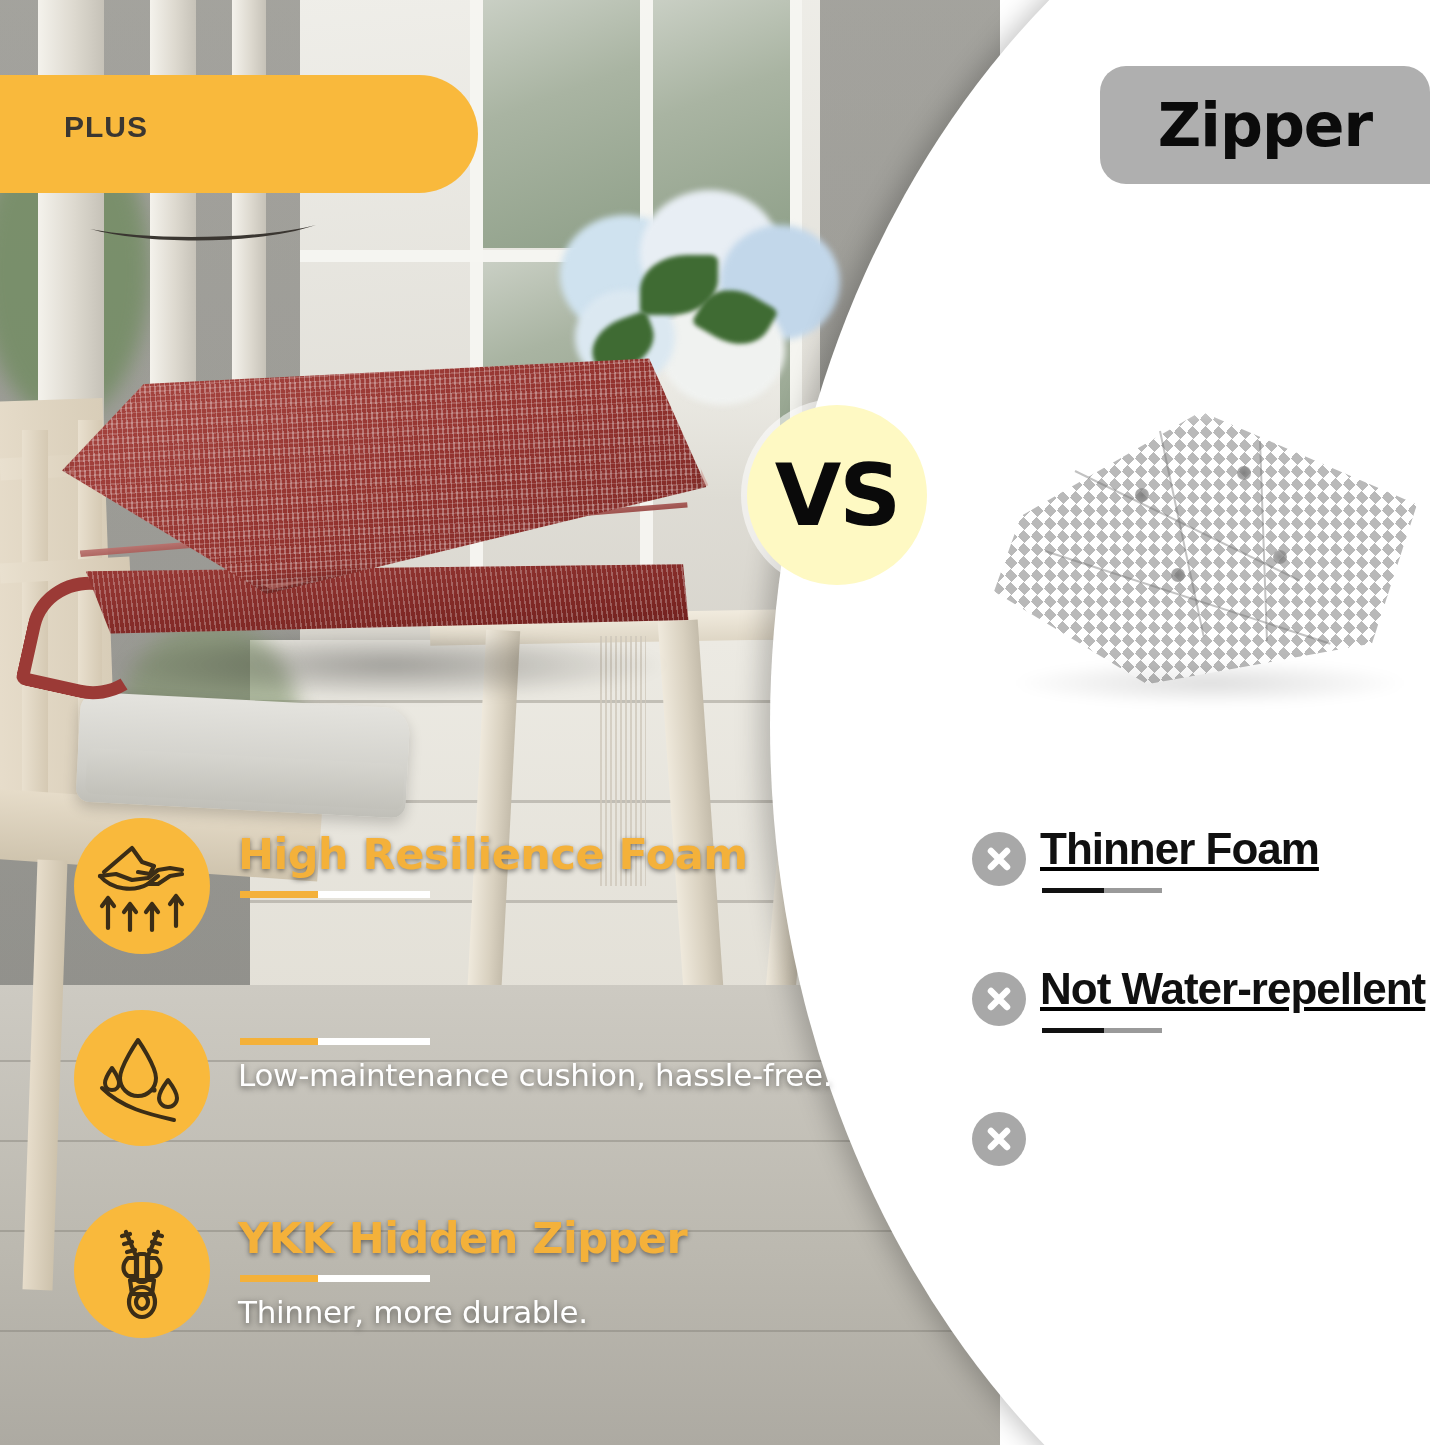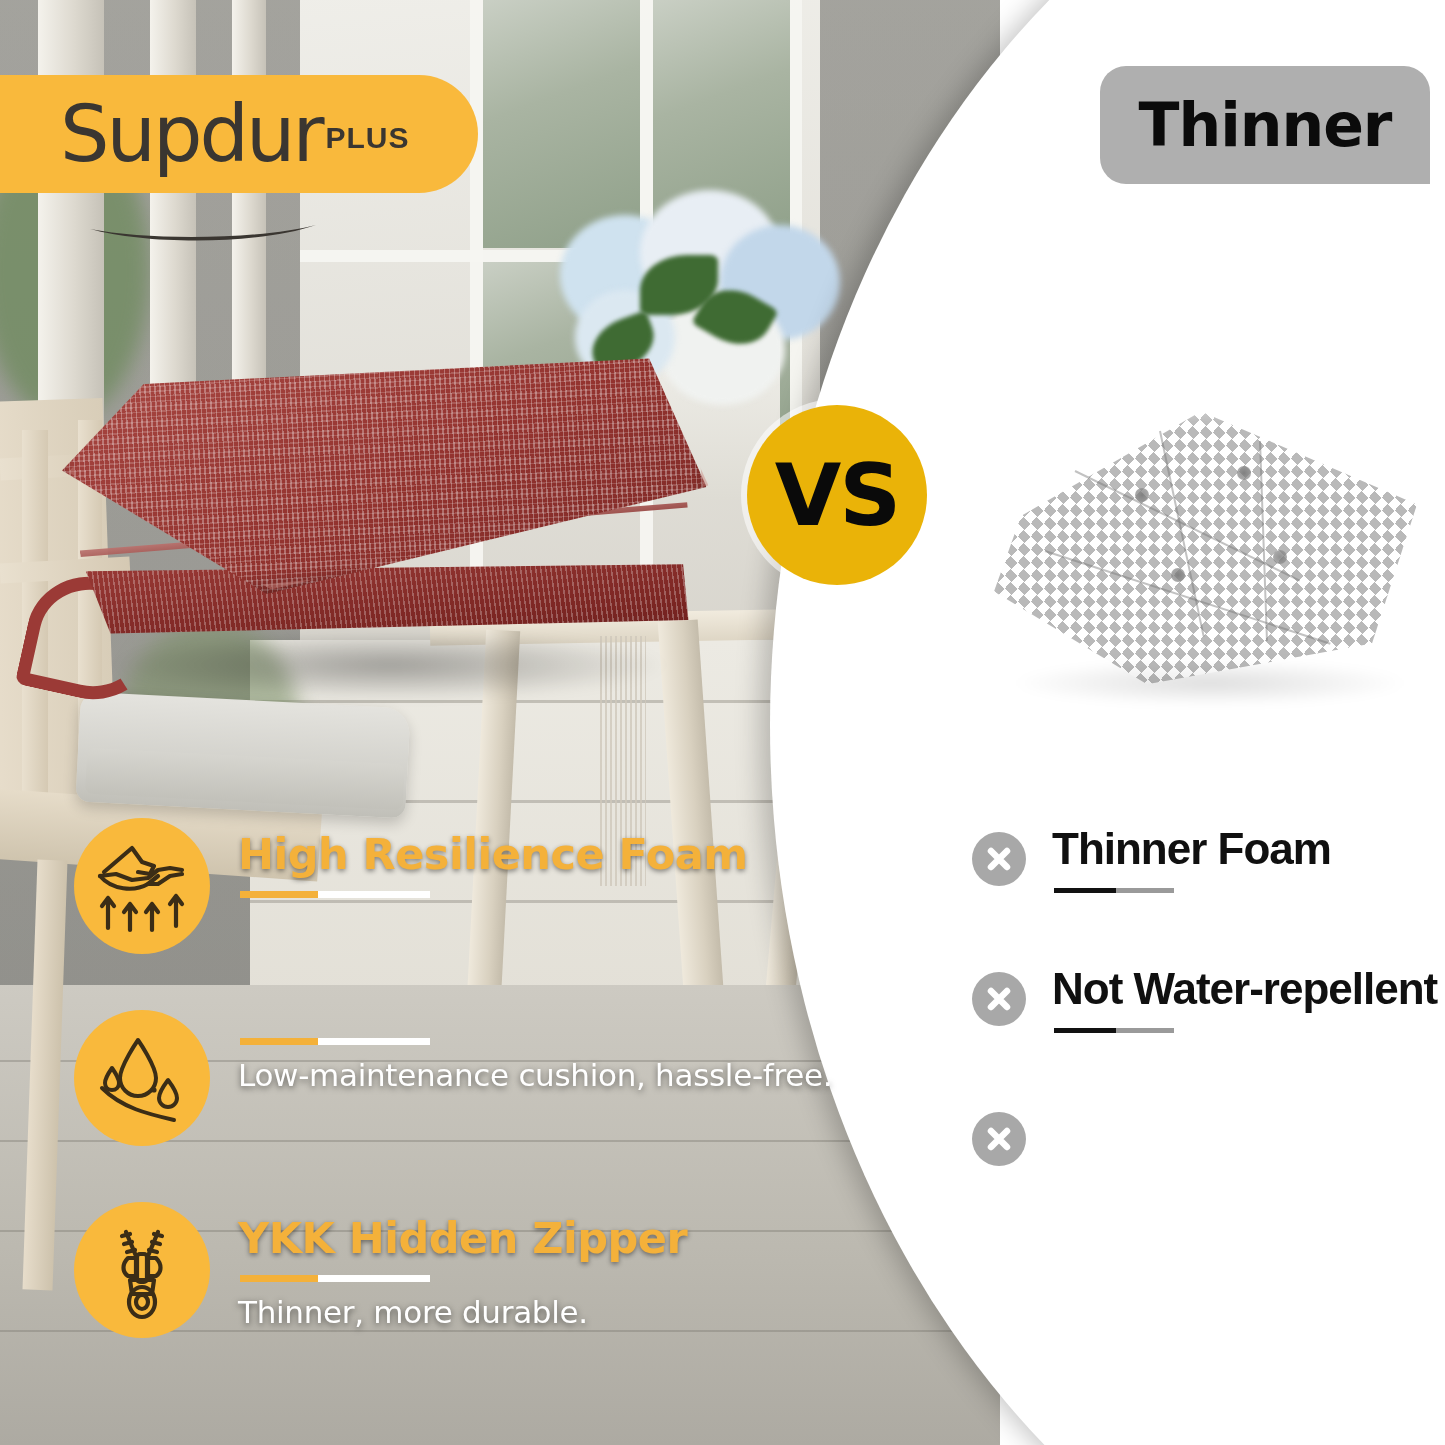--- a/index.html
+++ b/index.html
@@ -100,21 +100,21 @@
      margin-left:4px;margin-bottom:14px;}
   .logo-swoosh{position:absolute;left:118px;top:148px;width:230px;height:20px;}
 
   
   .others-badge{position:absolute;left:1100px;top:66px;width:330px;height:118px;
      background:#AFAFAF;border-radius:26px 26px 0 26px;display:flex;align-items:center;justify-content:center;}
   .others-text{font-family:"DejaVu Sans",sans-serif;font-weight:700;font-size:60px;color:#0b0b0b;letter-spacing:-1px;}
 
   
   .vs-badge{position:absolute;left:747px;top:405px;width:180px;height:180px;border-radius:50%;
-     background:#eab308;display:flex;align-items:center;justify-content:center;
+     background:#fef9c3;display:flex;align-items:center;justify-content:center;
      box-shadow:0 0 0 6px rgba(255,255,255,.55);}
   .vs-text{font-family:"DejaVu Sans",sans-serif;font-weight:700;font-size:86px;color:#0a0a0a;letter-spacing:-2px;}
 
   
   .cushion{position:absolute;left:58px;top:352px;width:660px;height:330px;
      transform:rotate(-5.5deg);}
   .cu-top{position:absolute;left:10px;top:0;width:640px;height:230px;
      background:
        repeating-linear-gradient(92deg, rgba(255,255,255,.30) 0 1.5px, rgba(0,0,0,0) 1.5px 5px),
        repeating-linear-gradient(2deg, rgba(255,255,255,.18) 0 1.5px, rgba(0,0,0,0) 1.5px 5px),
@@ -170,21 +170,21 @@
   .feat-rule i{display:block;height:100%;}
   .feat-rule .a{width:78px;background:#F4B13A;}
   .feat-rule .b{width:112px;background:#ffffff;}
   .feat-sub{font-family:"DejaVu Sans",sans-serif;font-size:31px;color:#ffffff;
      letter-spacing:-.3px;text-shadow:0 2px 6px rgba(0,0,0,.55);}
 
   
   .con{position:absolute;display:flex;align-items:flex-start;}
   .con-icon{width:54px;height:54px;border-radius:50%;background:#A8A8A8;
      display:flex;align-items:center;justify-content:center;flex:0 0 auto;margin-top:6px;}
-  .con-body{margin-left:26px;}
+  .con-body{margin-left:14px;text-decoration:underline;}
   .con-title{font-family:"Liberation Sans",sans-serif;font-weight:700;font-size:44px;
      color:#101010;letter-spacing:-1px;line-height:1.05;}
   .con-rule{margin-top:16px;margin-left:2px;width:120px;height:5px;display:flex;}
   .con-rule i{display:block;height:100%;}
   .con-rule .a{width:62px;background:#111;}
   .con-rule .b{width:58px;background:#9a9a9a;}
 </style>
 </head>
 <body>
 
@@ -270,30 +270,29 @@
     <div class="oc-seam" style="left:175px;top:30px;width:210px;transform:rotate(78deg);"></div>
     <div class="oc-seam" style="left:275px;top:40px;width:200px;transform:rotate(88deg);"></div>
     <div class="oc-tuft" style="left:150px;top:88px;"></div>
     <div class="oc-tuft" style="left:252px;top:66px;"></div>
     <div class="oc-tuft" style="left:186px;top:168px;"></div>
     <div class="oc-tuft" style="left:288px;top:150px;"></div>
   </div>
 
   <div class="logo-pill">
     <div class="logo-wrap">
-      <span class="logo-text">Supdur</span>
       <span class="logo-plus">PLUS</span>
     </div>
     <svg class="logo-swoosh" viewBox="0 0 230 20">
       <path d="M2 6 C60 22 170 22 228 2 C176 16 62 18 2 6 Z" fill="#3a3631"></path>
     </svg>
   </div>
 
   <div class="others-badge">
-    <span class="others-text">Thinner</span>
+    <span class="others-text">Zipper</span>
   </div>
 
   <div class="vs-badge">
     <span class="vs-text">VS</span>
   </div>
 
   <div class="feat" style="left:74px;top:818px;">
     <div class="feat-icon">
       <svg width="100" height="100" viewBox="0 0 100 100" fill="none" stroke="#3b2d16" stroke-width="4.2" stroke-linecap="round" stroke-linejoin="round">
         <path d="M12 36 L40 12 L50 26 L62 30 L58 38 L46 36"></path>

